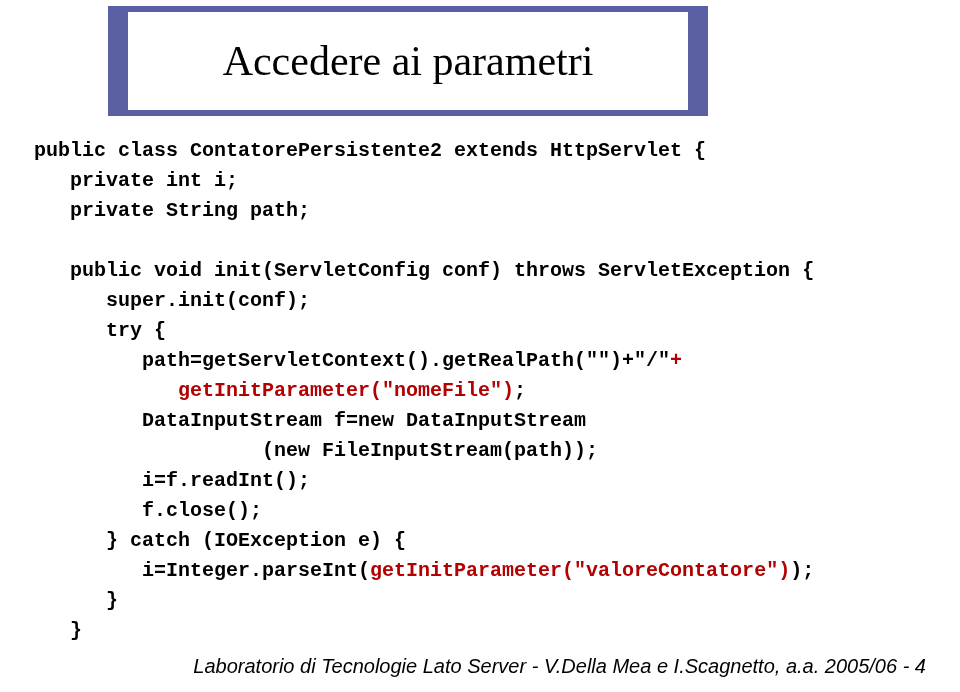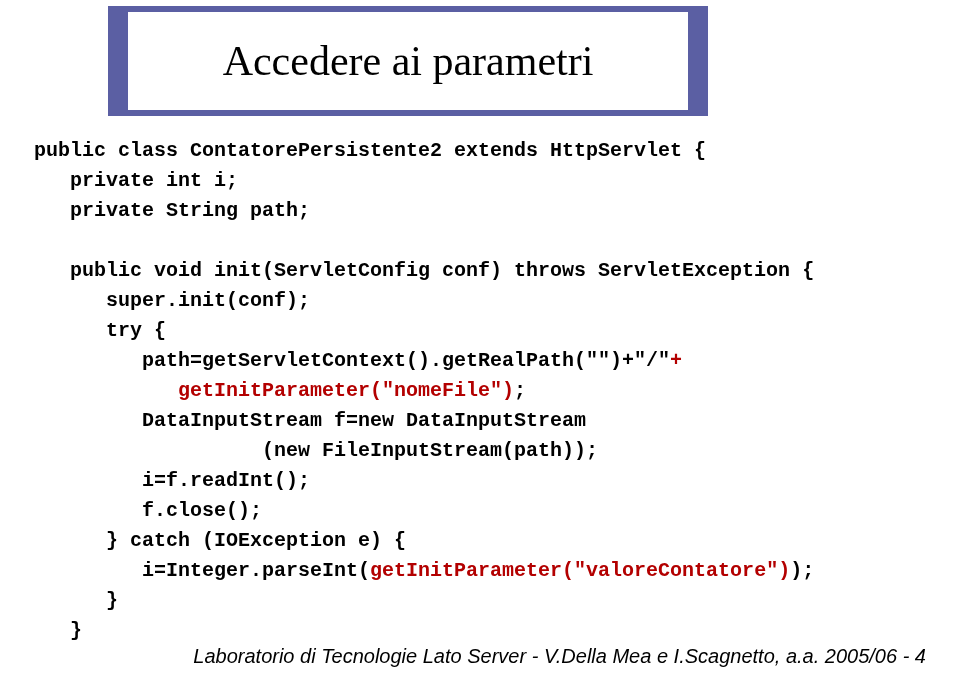--- a/index.html
+++ b/index.html
@@ -53,21 +53,21 @@
     font-family: "Courier New", Courier, monospace;
     font-size: 20px;
     font-weight: bold;
     line-height: 1.5;
     color: #000;
     white-space: pre;
   }
   .red { color: #b30000; }
   .footer {
     position: absolute;
-    bottom: 24px;
+    bottom: 14px;
     right: 34px;
     font-family: Arial, Helvetica, sans-serif;
     font-style: italic;
     font-size: 20px;
     color: #000;
   }
 </style>
 </head>
 <body>
 

